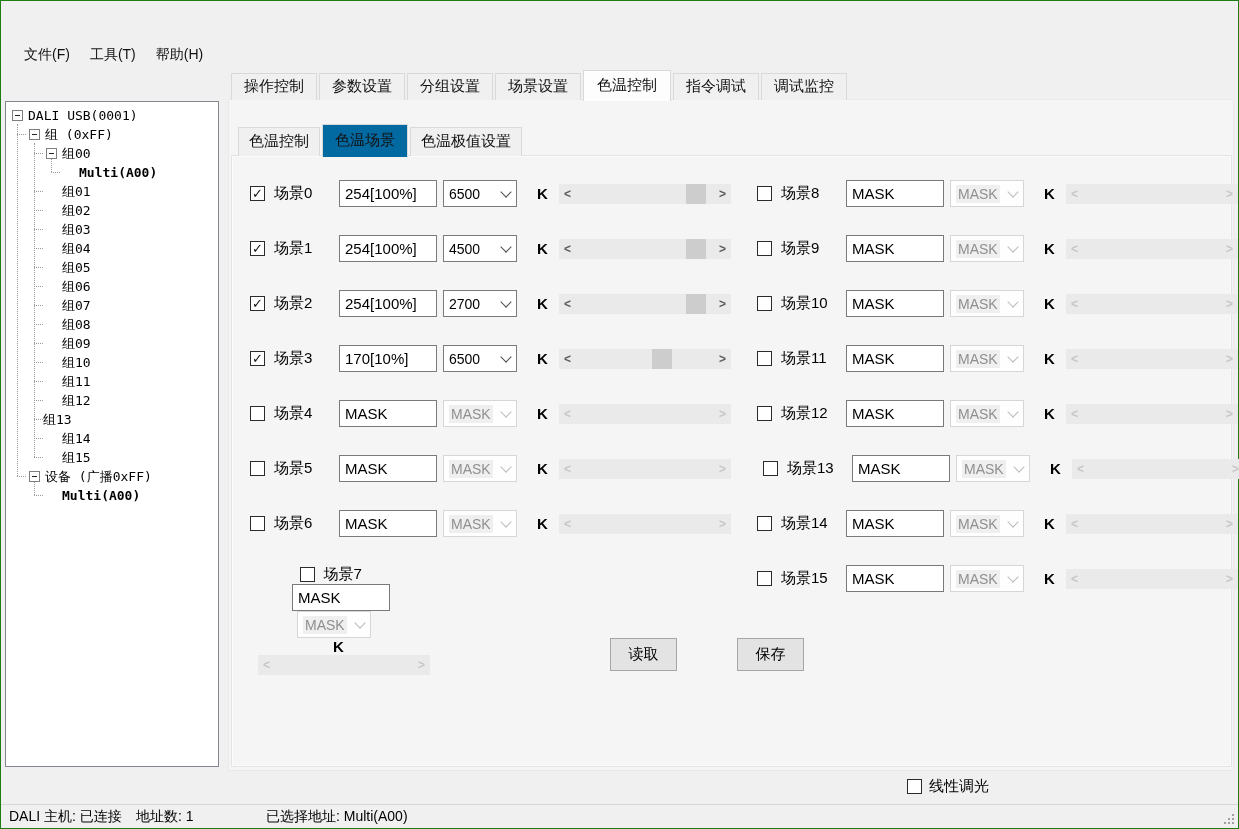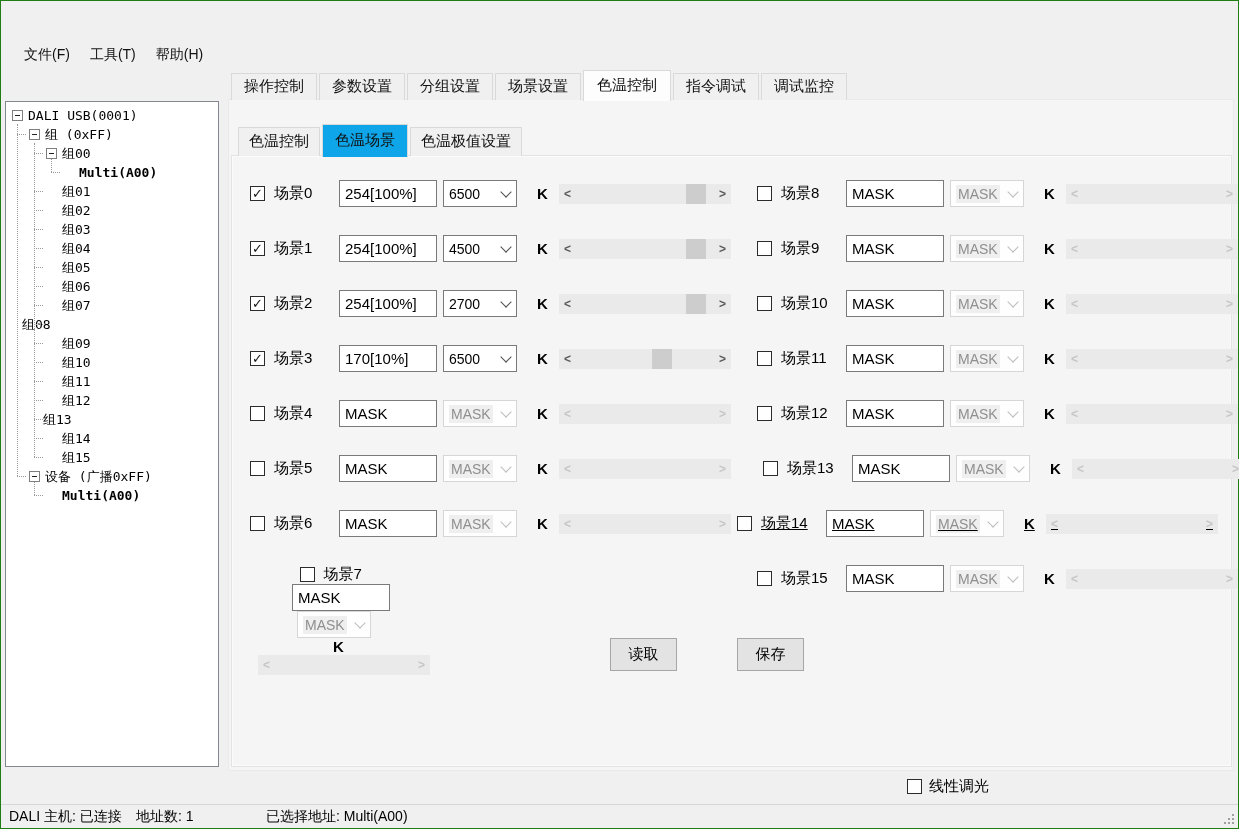--- a/index.html
+++ b/index.html
@@ -52,21 +52,21 @@
   
   .tab-page { position:absolute; left:227px; top:98px; width:1006px; height:672px;
     background:#f5f5f5; border:1px solid #e9e9e9; }
   .tabstrip { position:absolute; display:flex; align-items:flex-end; z-index:3; }
   .main-tabs { left:230px; top:73px; height:26px; }
   .sub-tabs { left:237px; top:127px; height:28px; }
   .tab { font-size:15px; color:#111; background:#f0f0f0; border:1px solid #d9d9d9;
     border-bottom:none; padding:3px 12px 4px; margin-right:2px; white-space:nowrap; }
   .tab.active { background:#fdfdfd; padding:5px 13px 6px; margin-bottom:-1px; z-index:4; }
   .sub-tabs .tab { padding:4px 10px 5px; }
-  .sub-tabs .tab.active { background:#0ea5e9; padding:6px 12px 7px; }
+  .sub-tabs .tab.active { background:#0369a1; padding:6px 12px 7px; }
 
   
   .sub-panel { position:absolute; left:230px; top:154px; width:1001px; height:612px;
     background:#f5f5f5; border:1px solid #e3e3e3; box-shadow:inset 0 0 0 1px #fbfbfb; }
   .scene-row { position:absolute; height:27px; display:flex; align-items:center; }
   .cb-group { display:flex; align-items:center; width:89px; flex:none; }
   .chk { width:15px; height:15px; border:1px solid #2b2b2b; background:#fff; flex:none;
     display:flex; align-items:center; justify-content:center;
     font-size:13px; font-weight:700; color:#111; line-height:1; }
   .scene-label { font-size:15px; color:#000; margin-left:9px; white-space:nowrap; }
@@ -135,21 +135,21 @@
         <div class="tree-row has-dash" style="padding-left: 23px; --dash-left: 11px;"><span class="expander"></span><span class="tree-label">组 (0xFF)</span></div>
         <div class="tree-row has-dash" style="padding-left: 40px; --dash-left: 28px;"><span class="expander"></span><span class="tree-label">组00</span></div>
         <div class="tree-row has-dash" style="padding-left: 57px; --dash-left: 45px;"><span class="tree-indent"></span><span class="tree-label bold">Multi(A00)</span></div>
         <div class="tree-row has-dash" style="padding-left: 40px; --dash-left: 28px;"><span class="tree-indent"></span><span class="tree-label">组01</span></div>
         <div class="tree-row has-dash" style="padding-left: 40px; --dash-left: 28px;"><span class="tree-indent"></span><span class="tree-label">组02</span></div>
         <div class="tree-row has-dash" style="padding-left: 40px; align-items: center; --dash-left: 28px;"><span class="tree-indent"></span><span class="tree-label">组03</span></div>
         <div class="tree-row has-dash" style="padding-left: 40px; --dash-left: 28px;"><span class="tree-indent"></span><span class="tree-label">组04</span></div>
         <div class="tree-row has-dash" style="padding-left: 40px; --dash-left: 28px;"><span class="tree-indent"></span><span class="tree-label">组05</span></div>
         <div class="tree-row has-dash" style="padding-left: 40px; --dash-left: 28px;"><span class="tree-indent"></span><span class="tree-label">组06</span></div>
         <div class="tree-row has-dash" style="padding-left: 40px; --dash-left: 28px;"><span class="tree-indent"></span><span class="tree-label">组07</span></div>
-        <div class="tree-row has-dash" style="--dash-left: 28px;"><span class="tree-indent"></span><span class="tree-label">组08</span></div>
+        <div class="tree-row has-dash" style="padding-left: 40px; --dash-left: 28px;"><span class="tree-indent"></span><span class="tree-label">组08</span></div>
         <div class="tree-row has-dash" style="padding-left: 40px; --dash-left: 28px;"><span class="tree-indent"></span><span class="tree-label">组09</span></div>
         <div class="tree-row has-dash" style="padding-left: 40px; --dash-left: 28px;"><span class="tree-indent"></span><span class="tree-label">组10</span></div>
         <div class="tree-row has-dash" style="padding-left: 40px; --dash-left: 28px;"><span class="tree-indent"></span><span class="tree-label">组11</span></div>
         <div class="tree-row has-dash" style="padding-left: 40px; --dash-left: 28px;"><span class="tree-indent"></span><span class="tree-label">组12</span></div>
         <div class="tree-row has-dash" style="padding-left: 21px; text-align: right; --dash-left: 28px;"><span class="tree-indent"></span><span class="tree-label">组13</span></div>
         <div class="tree-row has-dash" style="padding-left: 40px; --dash-left: 28px;"><span class="tree-indent"></span><span class="tree-label">组14</span></div>
         <div class="tree-row has-dash" style="padding-left: 40px; --dash-left: 28px;"><span class="tree-indent"></span><span class="tree-label">组15</span></div>
         <div class="tree-row has-dash" style="padding-left: 23px; --dash-left: 11px;"><span class="expander"></span><span class="tree-label">设备 (广播0xFF)</span></div>
         <div class="tree-row has-dash" style="padding-left: 40px; --dash-left: 28px;"><span class="tree-indent"></span><span class="tree-label bold">Multi(A00)</span></div>
       </div>
@@ -412,21 +412,21 @@
             <span class="combo-txt">MASK</span>
             <span class="combo-arrow"></span>
           </div>
           <span class="k-label">K</span>
           <div class="sb disabled">
             <span class="sb-arrow">&lt;</span>
             <div class="sb-track"></div>
             <span class="sb-arrow">&gt;</span>
           </div>
         </div>
-        <div class="scene-row" style="left: 505px; top: 354px; text-decoration: underline;">
+        <div class="scene-row" style="left: 525px; top: 354px;">
           <span class="cb-group">
             <span class="chk"></span>
             <span class="scene-label">场景14</span>
           </span>
           <input class="val-input" type="text" value="MASK" style="">
           <div class="combo disabled">
             <span class="combo-txt">MASK</span>
             <span class="combo-arrow"></span>
           </div>
           <span class="k-label">K</span>

